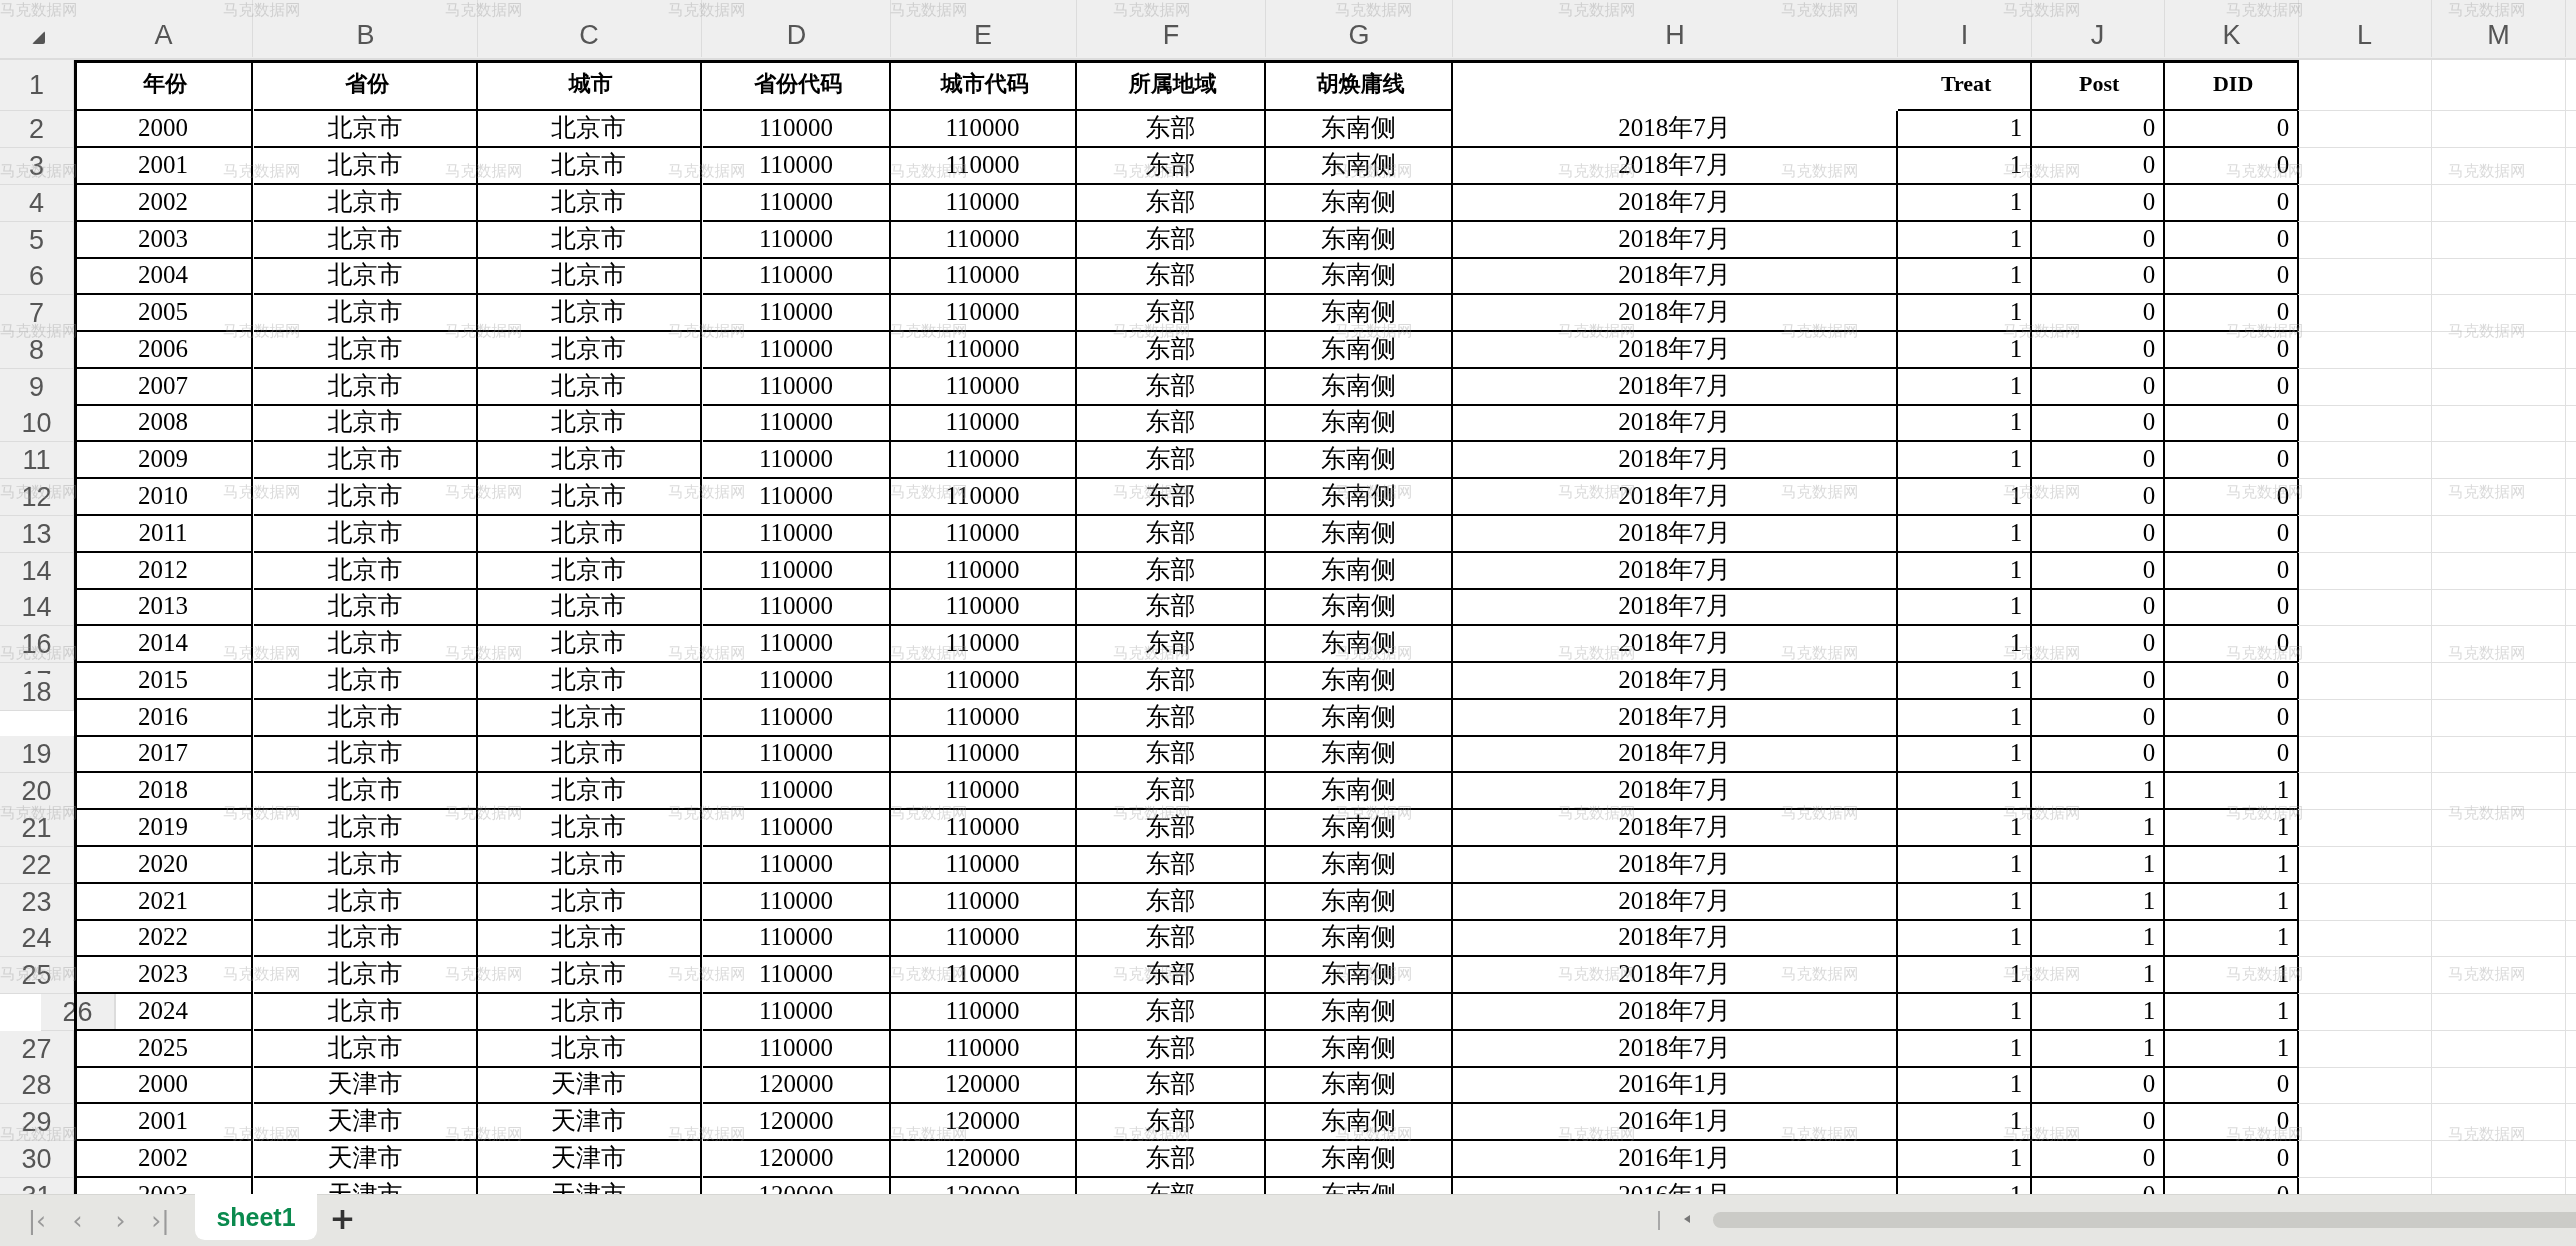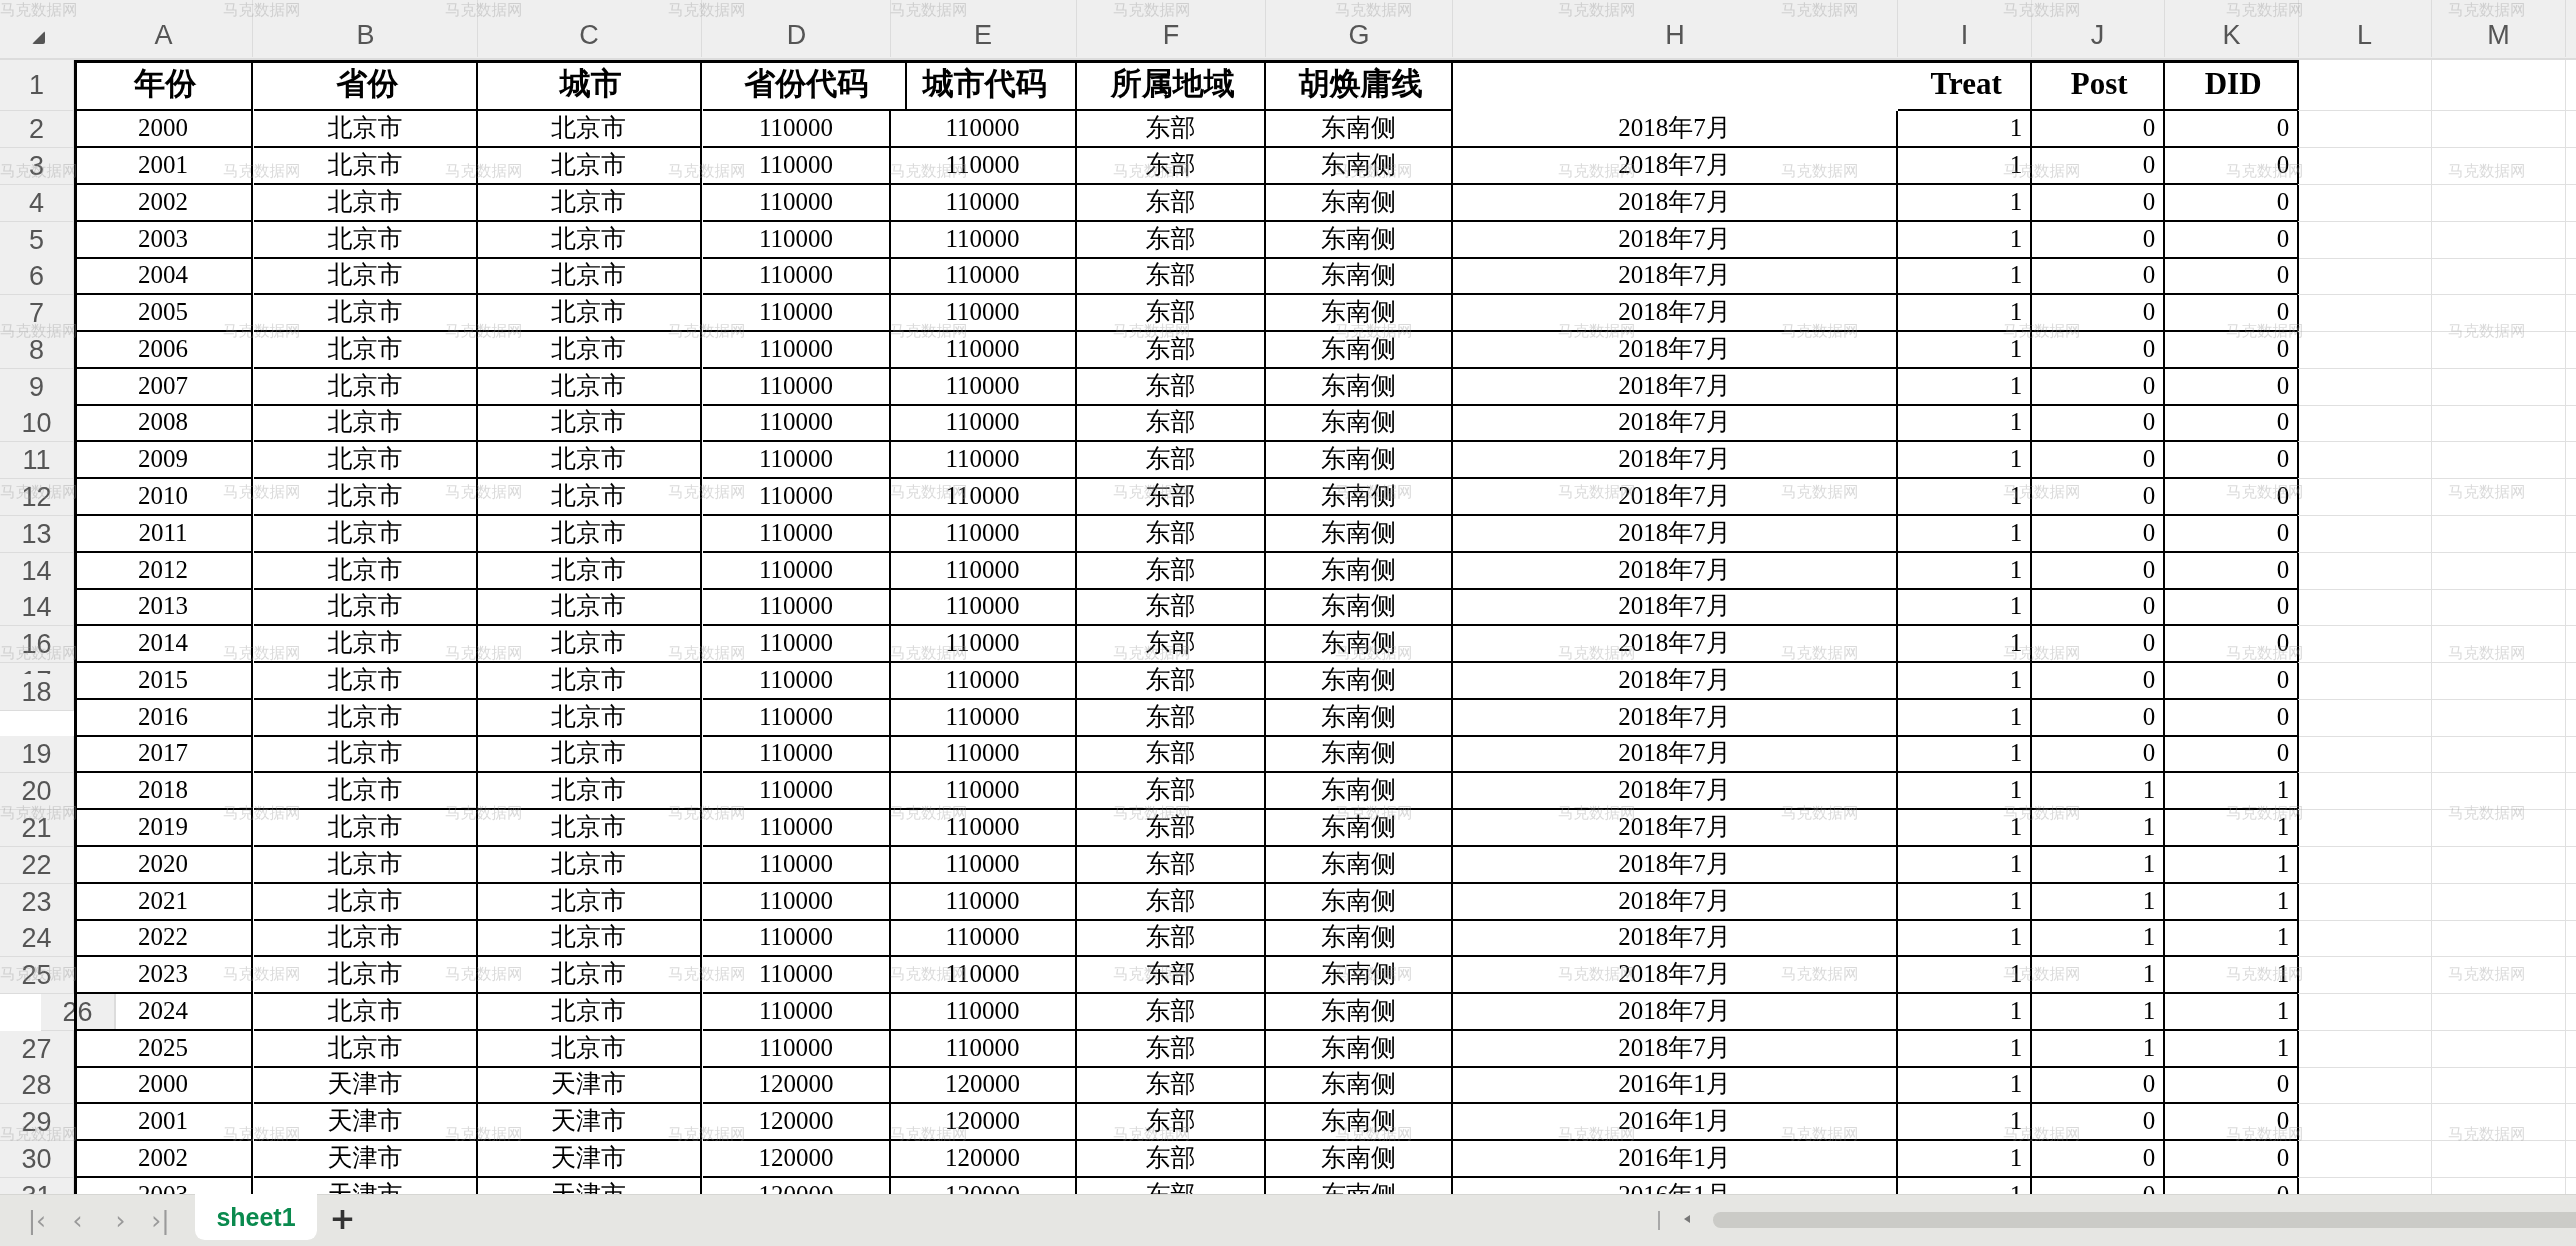--- a/index.html
+++ b/index.html
@@ -18,21 +18,21 @@
   
   .row-hdr { position:absolute; left:0; width:75px; text-align:center; background:#efefef;
              font-family:"Liberation Sans","DejaVu Sans",sans-serif; font-size:27px; color:#555;
              border-bottom:1.9px solid #dcdcdc; border-right:2.9px solid #dcdcdc; box-sizing:border-box; }
   .cell { position:absolute; box-sizing:border-box; font-size:25px; color:#000; white-space:nowrap;
           overflow:hidden; padding:0 7.7px; }
   .cell.b { border-right:2.9px solid #000; border-bottom:2.9px solid #000; }
   .cell.e { border-right:1.9px solid #e0e0e0; border-bottom:1.9px solid #e0e0e0; }
   .cell.c { text-align:center; }
   .cell.r { text-align:right; }
-  .cell.h { font-weight:bold; font-size:31px;padding-left:12px; }
+  .cell.h { font-weight:bold; font-size:22px;padding-left:12px; }
   .table-left-border { position:absolute; left:74px; top:60px; width:2.9px; background:#000; }
   .watermark { position:absolute; font-family:"DejaVu Sans",sans-serif; font-size:15.5px; color:rgba(150,150,150,0.35);
                pointer-events:none; white-space:nowrap; }
   
   .tab-bar { position:absolute; left:0; top:1194px; width:2576px; height:52px; background:#e6e6e3;
              border-top:1px solid #d6d6d3; box-sizing:border-box; }
   .nav-btn { position:absolute; top:5.8px; height:39px; width:35px; text-align:center; line-height:39px;
              font-family:"DejaVu Sans",sans-serif; font-size:25px; color:#9a9a9a; cursor:pointer; }
   .sheet-tab { position:absolute; left:195px; top:-1px; width:122px; height:46px; background:#fff;
                border-radius:0 0 9.7px 9.7px; text-align:center; line-height:46px;
@@ -64,21 +64,21 @@
       <div class="col-hdr" style="left: 2031px; width: 134px;">J</div>
       <div class="col-hdr" style="left: 2165px; width: 134px;">K</div>
       <div class="col-hdr" style="left: 2298px; width: 134px;">L</div>
       <div class="col-hdr" style="left: 2432px; width: 134px;">M</div>
       <div class="col-hdr" style="left: 2565px; width: 134px;"></div>
     </div>
 <div class="row-hdr" style="top: 60px; height: 51px; line-height: 51px;">1</div>
     <div class="cell b c h" style="left: 75px; top: 60px; width: 178px; height: 51px; line-height: 48px;">年份</div>
     <div class="cell b c h" style="left: 254px; top: 60px; width: 224px; height: 51px; line-height: 48px;">省份</div>
     <div class="cell b c h" style="left: 477px; top: 60px; width: 225px; height: 51px; line-height: 48px;">城市</div>
-    <div class="cell b c h" style="left: 703px; top: 60px; width: 204px; height: 51px; line-height: 48px;">省份代码</div>
+    <div class="cell b c h" style="left: 703px; top: 60px; width: 188px; height: 51px; line-height: 48px;">省份代码</div>
     <div class="cell b c h" style="left: 890px; top: 60px; width: 187px; height: 51px; line-height: 48px;">城市代码</div>
     <div class="cell b c h" style="left: 1077px; top: 60px; width: 189px; height: 51px; line-height: 48px;">所属地域</div>
     <div class="cell b c h" style="left: 1266px; top: 60px; width: 187px; height: 51px; line-height: 48px;">胡焕庸线</div>
     <div class="cell b c h" style="left: 1898px; top: 60px; width: 134px; height: 51px; line-height: 48px;">Treat</div>
     <div class="cell b c h" style="left: 2031px; top: 60px; width: 134px; height: 51px; line-height: 48px;">Post</div>
     <div class="cell b c h" style="left: 2165px; top: 60px; width: 134px; height: 51px; line-height: 48px;">DID</div>
     <div class="cell e c h" style="left: 2298px; top: 60px; width: 134px; height: 51px; line-height: 48px;"></div>
     <div class="cell e c h" style="left: 2432px; top: 60px; width: 134px; height: 51px; line-height: 48px;"></div>
     <div class="cell e c h" style="left: 2565px; top: 60px; width: 134px; height: 51px; line-height: 48px;"></div>
     <div class="row-hdr" style="top: 111px; height: 37px; line-height: 37px;">2</div>

